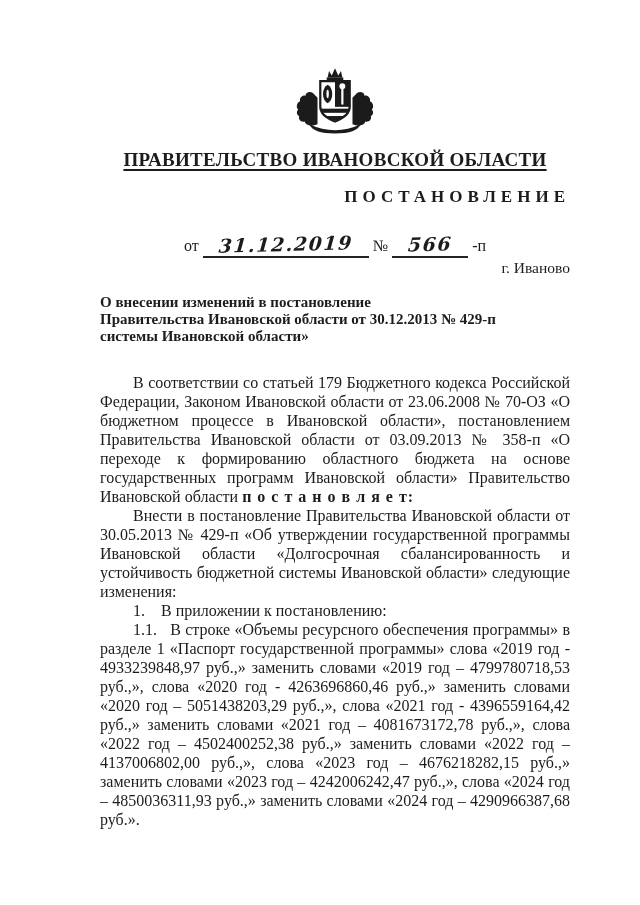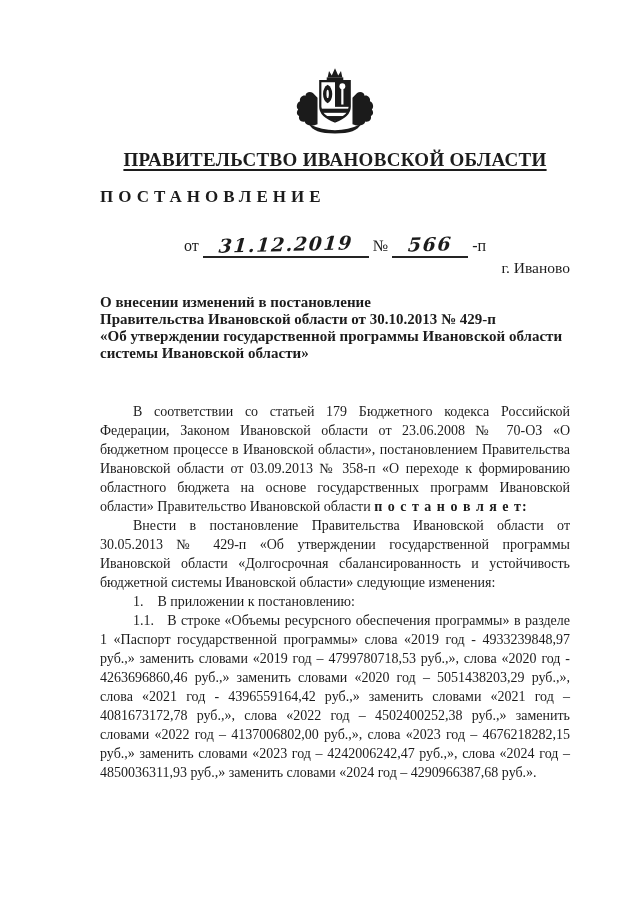--- a/index.html
+++ b/index.html
@@ -24,21 +24,21 @@
     margin:5px 0 0 0;
     text-align:center;
     font-size:19px; font-weight:bold;
     letter-spacing:0.3px;
     text-decoration:underline;
     text-underline-offset:3px;
     text-decoration-thickness:2px;
   }
   .doc-type {
     margin:16px 0 0 0;
-    text-align:left;
+    text-align:right;
     font-size:17px; font-weight:bold;
     letter-spacing:5px;
   }
   
   .dateline {
     margin-top:27px;
     text-align:center;
     font-size:16px;
     white-space:nowrap;
   }
@@ -56,21 +56,21 @@
     font-weight:bold;
     font-size:19px;
     letter-spacing:1.5px;
     transform:skewX(-6deg) rotate(-1.5deg);
   }
   .city { margin-top:1px; text-align:right; font-size:15.5px; }
   
   .title { margin-top:17px; text-align:left; font-weight:bold; font-size:15px; line-height:17px; }
   .title div { margin:0; }
   
-  .body { margin-top:40px; font-size:14px; line-height:19px; text-align:justify; }
+  .body { margin-top:28px; font-size:16px; line-height:19px; text-align:justify; }
   .body p { margin:0; text-indent:33px; }
   .resolves { font-weight:bold; letter-spacing:1px; }
   
   .footer-code {
     position:absolute;
     left:74px; top:849px;
     font-family:Liberation Serif, serif;
     font-size:15px; font-weight:bold;
     letter-spacing:0.4px;
   }
@@ -121,22 +121,21 @@
     <h1 class="org-name">ПРАВИТЕЛЬСТВО ИВАНОВСКОЙ ОБЛАСТИ</h1>
     <h2 class="doc-type">ПОСТАНОВЛЕНИЕ</h2>
 
     <div class="dateline">
       <span>от</span><span class="blank"><span class="hand">31.12.2019</span></span><span>№</span><span class="blank"><span class="hand">566</span></span><span>-п</span>
     </div>
     <div class="city">г. Иваново</div>
 
     <div class="title">
       <div>О внесении изменений в постановление</div>
-      <div>Правительства Ивановской области от 30.10.2013 № 429-п</div>
-      <div>«Об утверждении государственной программы Ивановской области</div>
+      <div>Правительства Ивановской области от 30.12.2013 № 429-п</div>
       <div>системы Ивановской области»</div>
     </div>
 
     <div class="body">
       <p><span>В соответствии со статьей 179 Бюджетного кодекса Российской Федерации, Законом Ивановской области от 23.06.2008 № 70-ОЗ «О бюджетном процессе в Ивановской области», постановлением Правительства Ивановской области от 03.09.2013 № 358-п «О переходе к формированию областного бюджета на основе государственных программ Ивановской области» Правительство Ивановской области</span>
          <span class="resolves">п о с т а н о в л я е т:</span></p>
       <p>Внести в постановление Правительства Ивановской области от 30.05.2013 № 429-п «Об утверждении государственной программы Ивановской области «Долгосрочная сбалансированность и устойчивость бюджетной системы Ивановской области» следующие изменения:</p>
       <p>1.&nbsp;&nbsp;&nbsp;&nbsp;В приложении к постановлению:</p>
       <p>1.1.&nbsp;&nbsp;&nbsp;В строке «Объемы ресурсного обеспечения программы» в разделе 1 «Паспорт государственной программы» слова «2019 год - 4933239848,97 руб.,» заменить словами «2019 год – 4799780718,53 руб.,», слова «2020 год - 4263696860,46 руб.,» заменить словами «2020 год – 5051438203,29 руб.,», слова «2021 год - 4396559164,42 руб.,» заменить словами «2021 год – 4081673172,78 руб.,», слова «2022 год – 4502400252,38 руб.,» заменить словами «2022 год – 4137006802,00 руб.,», слова «2023 год – 4676218282,15 руб.,» заменить словами «2023 год – 4242006242,47 руб.,», слова «2024 год – 4850036311,93 руб.,» заменить словами «2024 год – 4290966387,68 руб.».</p>
     </div>

